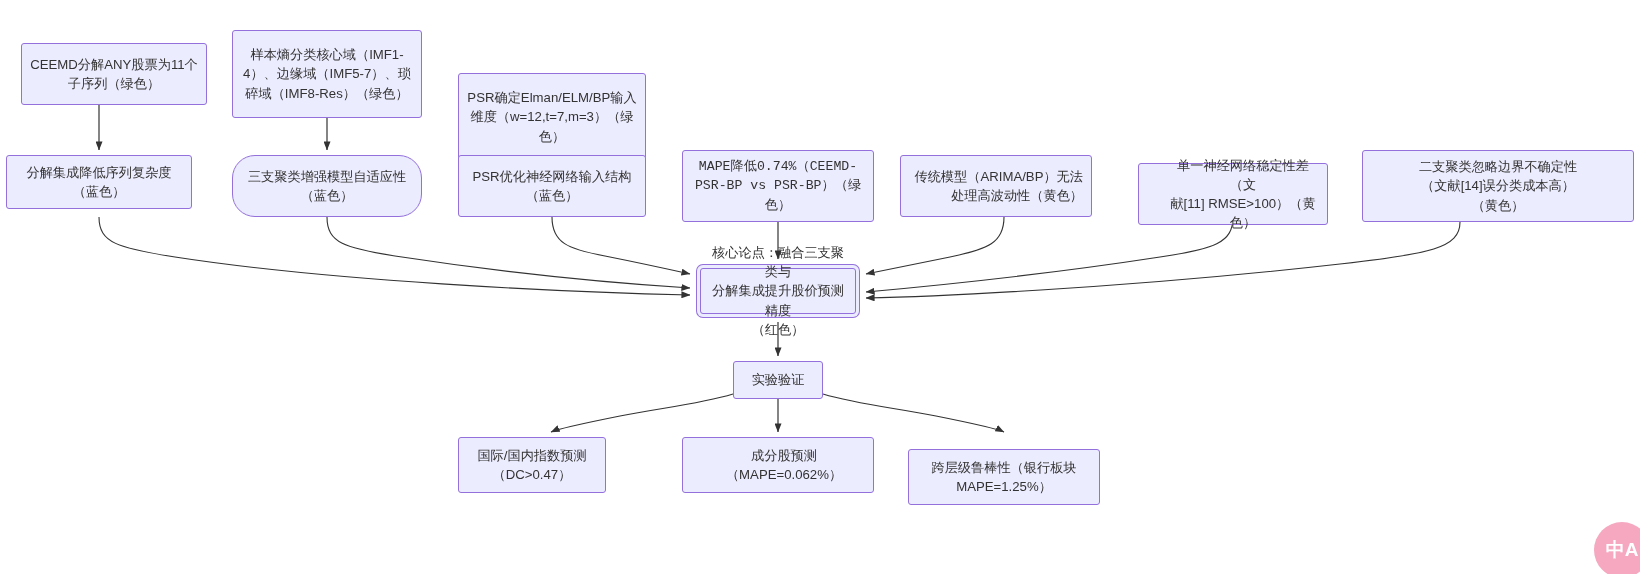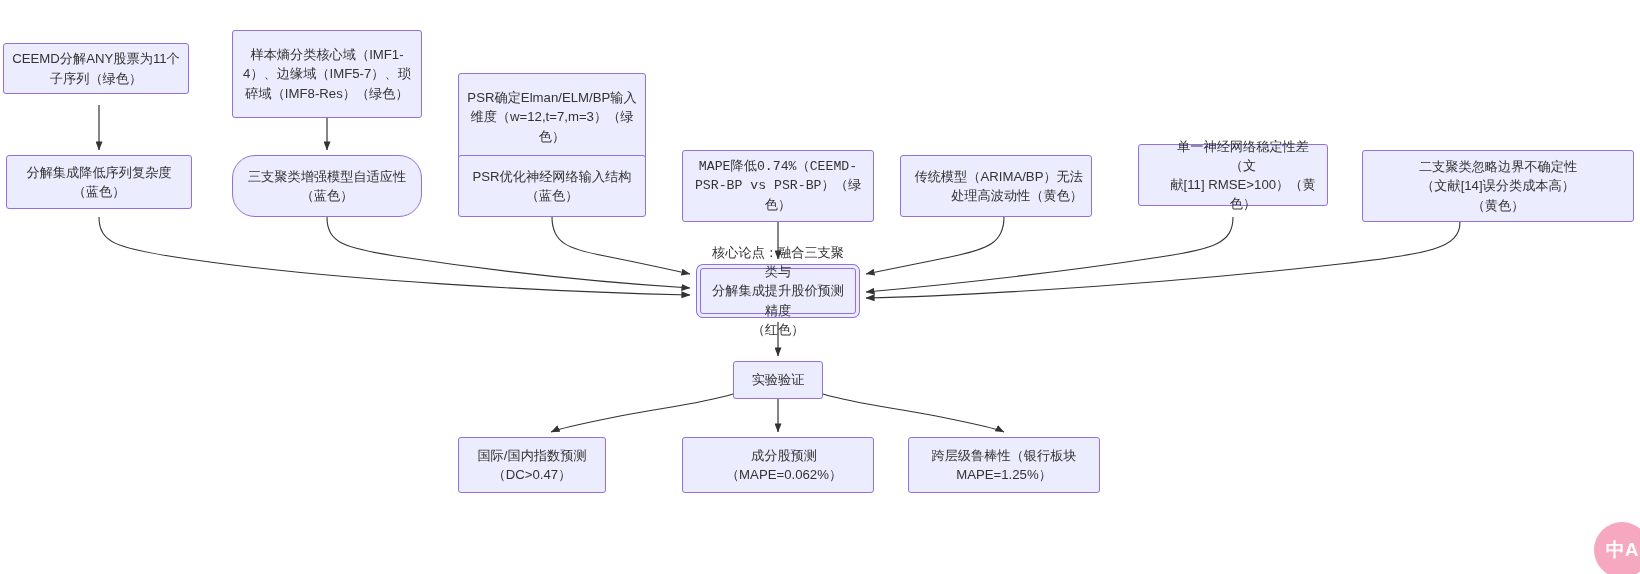--- a/index.html
+++ b/index.html
@@ -93,21 +93,21 @@
     <path d="M1233,217 C1233,243 1214,249 1160,257 C1030,277 910,288 866,292" stroke="#333333" stroke-width="1.1" fill="none" marker-end="url(#arrow)"></path>
     <path d="M1460,222 C1460,248 1430,254 1340,264 C1120,289 920,297 866,298" stroke="#333333" stroke-width="1.1" fill="none" marker-end="url(#arrow)"></path>
 
     <path d="M778,322 L778,356" stroke="#333333" stroke-width="1.2" fill="none" marker-end="url(#arrow)"></path>
 
     <path d="M733,394 C700,404 660,408 620,416 C585,423 560,428 551,432" stroke="#333333" stroke-width="1.1" fill="none" marker-end="url(#arrow)"></path>
     <path d="M778,399 L778,432" stroke="#333333" stroke-width="1.2" fill="none" marker-end="url(#arrow)"></path>
     <path d="M823,394 C856,404 896,408 936,416 C971,423 996,428 1004,432" stroke="#333333" stroke-width="1.1" fill="none" marker-end="url(#arrow)"></path>
   </svg>
 
-  <div class="node" style="left:3px; top:43px; width:186px; height:51px;align-items:center;">
+  <div class="node" style="left:21px; top:43px; width:186px; height:62px;align-items:center;">
     <span class="label">CEEMD分解ANY股票为11个
 子序列（绿色）</span>
   </div>
 
   <div class="node" style="left:232px; top:30px; width:190px; height:88px;">
     <span class="label">样本熵分类核心域（IMF1-
 4）、边缘域（IMF5-7）、琐
 碎域（IMF8-Res）（绿色）</span>
   </div>
 
@@ -136,21 +136,21 @@
     <span class="label">MAPE降低0.74%（CEEMD-
 PSR-BP vs PSR-BP）（绿
 色）</span>
   </div>
 
   <div class="node" style="left:900px; top:155px; width:192px; height:62px;text-align:right;">
     <span class="label">传统模型（ARIMA/BP）无法
 处理高波动性（黄色）</span>
   </div>
 
-  <div class="node" style="left:1138px; top:144px; width:190px; height:62px;padding-left:28px;">
+  <div class="node" style="left:1138px; top:163px; width:190px; height:62px;padding-left:28px;">
     <span class="label">单一神经网络稳定性差（文
 献[11] RMSE&gt;100）（黄色）</span>
   </div>
 
   <div class="node" style="left:1362px; top:150px; width:272px; height:72px;">
     <span class="label">二支聚类忽略边界不确定性
 （文献[14]误分类成本高）
 （黄色）</span>
   </div>
 
@@ -167,21 +167,21 @@
   <div class="node" style="left:458px; top:437px; width:148px; height:56px;">
     <span class="label">国际/国内指数预测
 （DC&gt;0.47）</span>
   </div>
 
   <div class="node" style="left:682px; top:437px; width:192px; height:56px;padding-left:20px;">
     <span class="label">成分股预测
 （MAPE=0.062%）</span>
   </div>
 
-  <div class="node" style="left:908px; top:437px; width:192px; height:56px;justify-content:flex-end;">
+  <div class="node" style="left:908px; top:449px; width:192px; height:56px;justify-content:flex-end;">
     <span class="label">跨层级鲁棒性（银行板块
 MAPE=1.25%）</span>
   </div>
 
   <div class="watermark" style="left:1594px; top:522px;">
     <span>中A</span>
   </div>
 
 </div>
 

